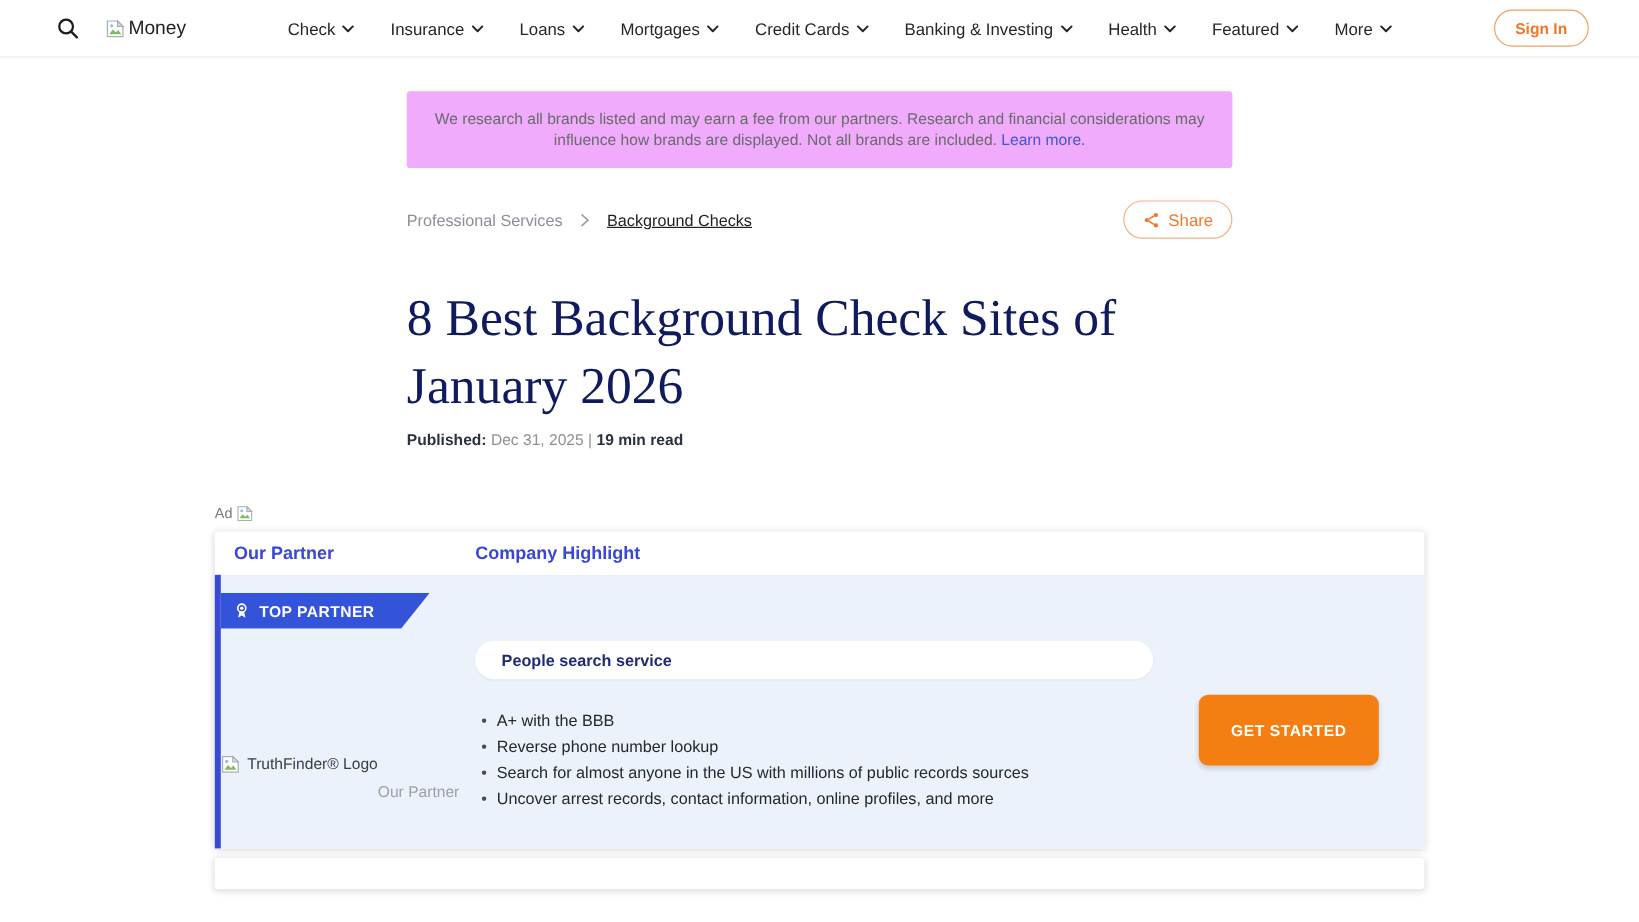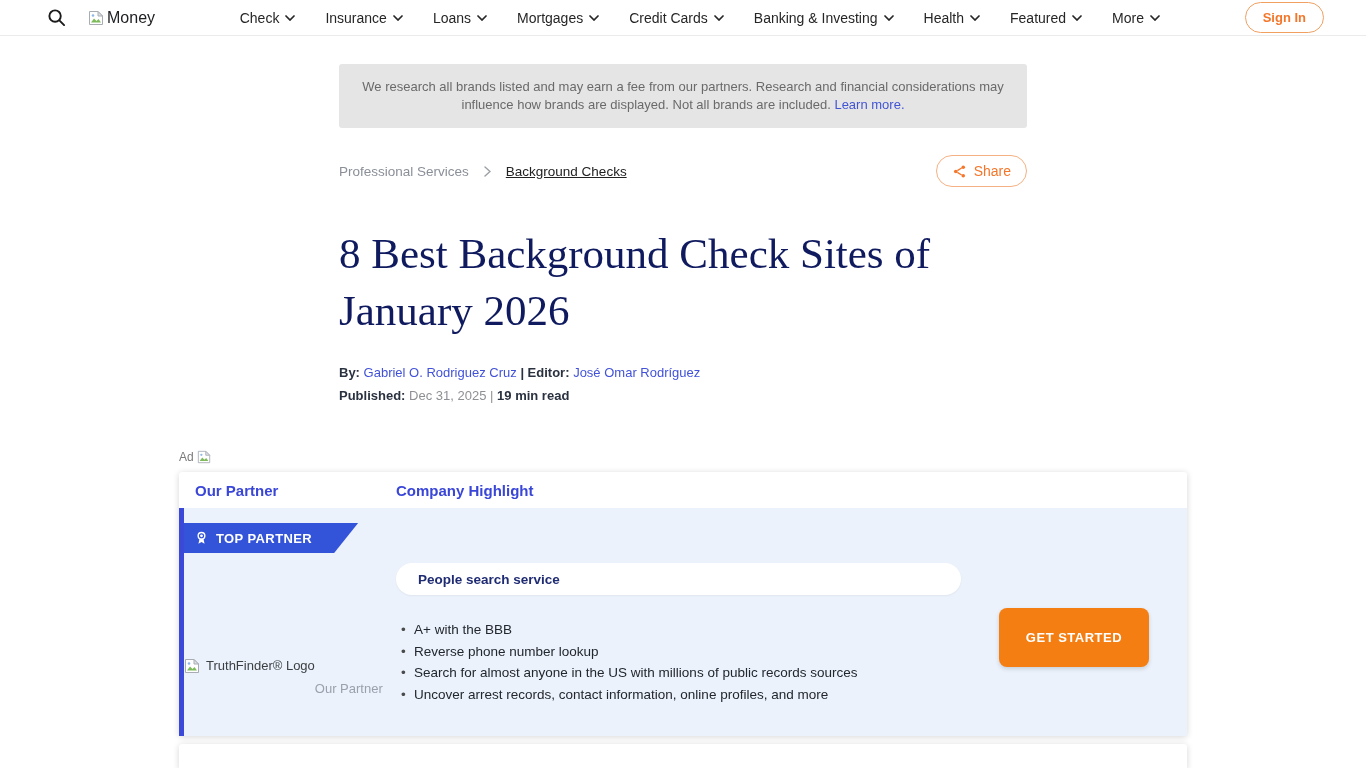--- a/index.html
+++ b/index.html
@@ -1,38 +1,38 @@
 <!DOCTYPE html>
 <html><head>
 <meta charset="utf-8">
 <style>
   *{margin:0;padding:0;box-sizing:border-box}
   html,body{width:1366px;height:768px;overflow:hidden;background:#fff;
     font-family:"Liberation Sans",sans-serif;-webkit-font-smoothing:antialiased}
 
   
-  .topbar{height:36px;background:#fff;border-bottom:1px solid #ebebeb;
+  .topbar{height:48px;background:#fff;border-bottom:1px solid #ebebeb;
     display:flex;align-items:center;padding:0 42px 0 46px}
   .search-btn{width:20px;height:20px;margin-right:22px;cursor:pointer;display:flex;
     align-items:center;justify-content:center;background:none;border:none}
   .logo{display:flex;align-items:center;gap:3px;font-size:16px;color:#202124;
     text-decoration:none;white-space:nowrap}
   .nav{display:flex;gap:30px;margin:0 auto;align-items:center}
   .nav-item{display:flex;align-items:center;gap:6px;font-size:14px;color:#262626;
     cursor:pointer;text-decoration:none;white-space:nowrap}
   .chev{width:10px;height:6px;display:block}
   .signin{border:1px solid #F2A061;border-radius:16px;padding:7px 17px;font-size:13px;
     font-weight:700;color:#F4762A;background:#fff;cursor:pointer;white-space:nowrap}
 
   
   .content{width:1008px;margin:0 auto}
   .article-col{width:688px;margin-left:160px}
 
   
-  .disclaimer{margin-top:28px;background:#e5e5e5;border-radius:3px;padding:14px 20px;
+  .disclaimer{margin-top:28px;background:#f0abfc;border-radius:3px;padding:14px 20px;
     font-size:13px;line-height:18px;color:#6A6A6A;text-align:center}
   .disclaimer a{color:#4255D4;text-decoration:none;cursor:pointer}
 
   
   .crumb-row{margin-top:26px;display:flex;align-items:center;justify-content:space-between;height:34px}
   .breadcrumb{display:flex;align-items:center;gap:15px;font-size:13.5px}
   .crumb-parent{color:#8A8F98;text-decoration:none;cursor:pointer}
   .crumb-sep{display:flex;align-items:center}
   .crumb-current{color:#222;font-weight:500;text-decoration:underline;cursor:pointer}
   .share-btn{display:flex;align-items:center;gap:7px;border:1.5px solid #F5B183;
@@ -180,26 +180,20 @@
             <circle cx="12" cy="12.6" r="1.9" fill="#F4762A"></circle>
             <line x1="5.7" y1="7.1" x2="10.3" y2="4.3" stroke="#F4762A" stroke-width="1.4"></line>
             <line x1="5.7" y1="8.9" x2="10.3" y2="11.7" stroke="#F4762A" stroke-width="1.4"></line>
           </svg>
           <span>Share</span>
         </button>
       </div>
 
       <h1>8 Best Background Check Sites of January 2026</h1>
 
-      <div class="byline">
-        <span class="lbl">By:</span>
-        <a>Gabriel O. Rodriguez Cruz</a>
-        <span class="lbl">| Editor:</span>
-        <a>José Omar Rodríguez</a>
-      </div>
       <div class="publine">
         <span class="lbl">Published:</span>
         <span>Dec 31, 2025</span>
         <span>|</span>
         <span class="read">19 min read</span>
       </div>
     </div>
 
     <div class="ad-row">
       <span>Ad</span>

